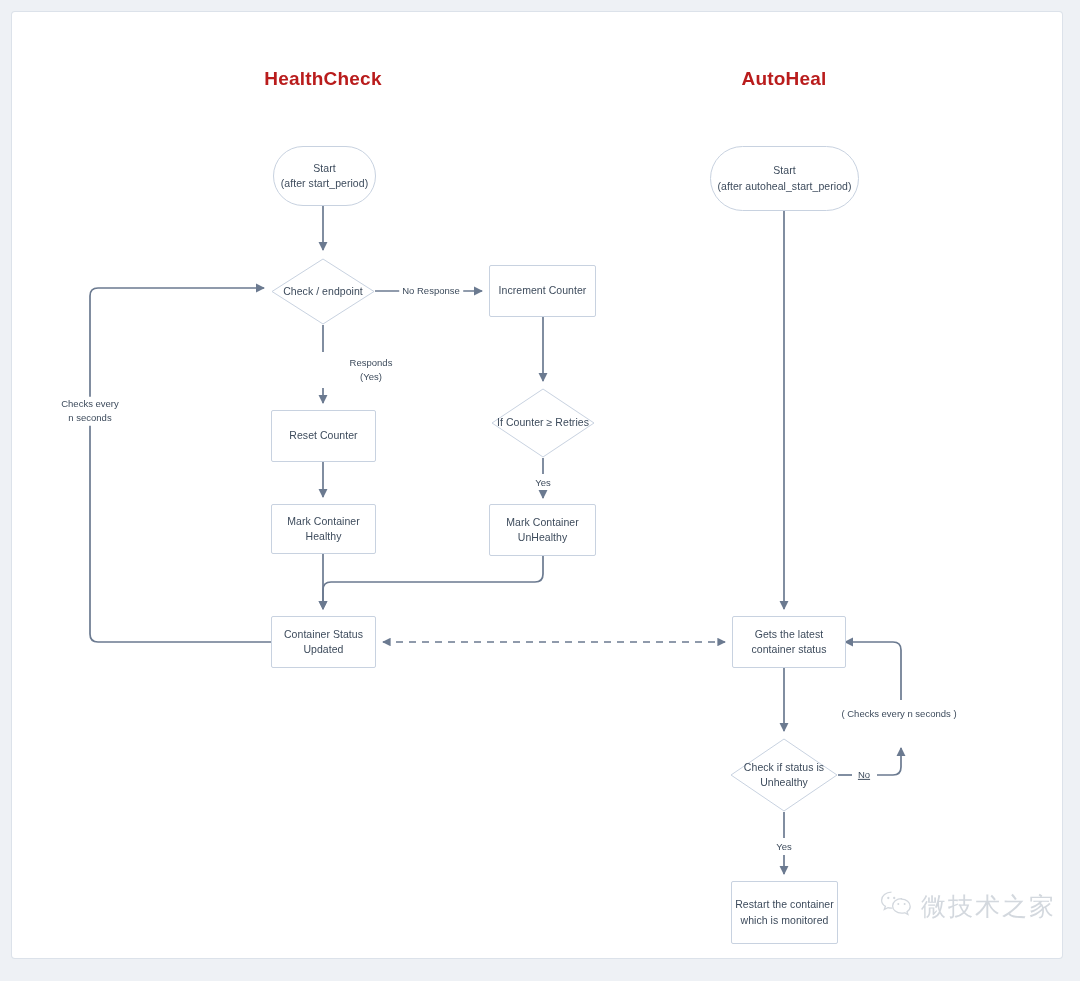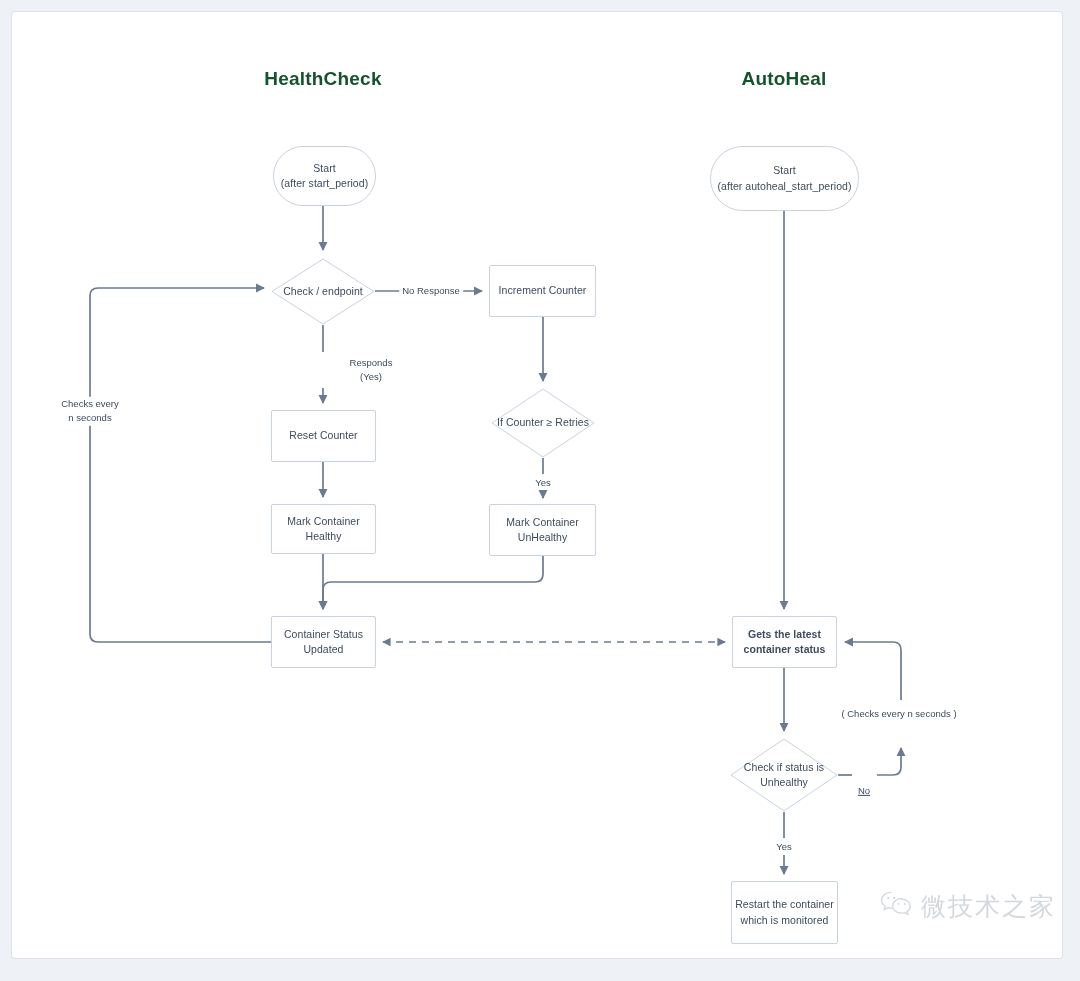--- a/index.html
+++ b/index.html
@@ -28,21 +28,21 @@
   }
   #canvas {
     position: absolute;
     left: 0;
     top: 0;
     width: 1080px;
     height: 981px;
   }
   .lane-title {
     position: absolute;
-    color: #14532d;
+    color: #b91c1c;
     font-size: 19px;
     font-weight: 700;
     letter-spacing: 0.2px;
     white-space: nowrap;
     text-align: center;
     transform: translateX(-50%);
   }
   .node {
     position: absolute;
     box-sizing: border-box;
@@ -223,21 +223,21 @@
     </div>
   </div>
 
   <div class="node node-pill" style="left:710px; top:146px; width:149px; height:65px;">
     <div class="node-text">
       <div>Start</div>
       <div>(after autoheal_start_period)</div>
     </div>
   </div>
 
-  <div class="node node-box" style="left:732px; top:616px; width:105px; height:52px;font-weight:bold;">
+  <div class="node node-box" style="left:732px; top:616px; width:114px; height:52px;">
     <div class="node-text">
       <div>Gets the latest</div>
       <div>container status</div>
     </div>
   </div>
 
   <div class="node node-diamond" style="left:730px; top:738px; width:108px; height:74px;">
     <svg class="diamond-shape" viewBox="0 0 108 74" preserveAspectRatio="none">
       <polygon points="54,1 107,37 54,73 1,37" fill="#ffffff" stroke="#c8d2e0" stroke-width="1"></polygon>
     </svg>
@@ -263,21 +263,21 @@
 
   <div class="edge-label" style="left:543px; top:483px;">Yes</div>
 
   <div class="edge-label" style="left:90px; top:411px;">
     <div>Checks every</div>
     <div>n seconds</div>
   </div>
 
   <div class="edge-label" style="left:899px; top:714px;">( Checks every n seconds )</div>
 
-  <div class="edge-label" style="left:864px; top:791px;text-decoration:underline;">No</div>
+  <div class="edge-label" style="left:864px; top:775px;text-decoration:underline;">No</div>
 
   <div class="edge-label" style="left:784px; top:847px;">Yes</div>
 
   <div class="watermark" style="left:880px; top:890px;">
     <svg width="34" height="28" viewBox="0 0 34 28">
       <g fill="none" stroke="#d3d8de" stroke-width="1.3">
         <path d="M11.5 2.2C5.9 2.2 1.6 5.9 1.6 10.2c0 2.5 1.5 4.7 3.8 6.1l-1.1 3.2 3.6-1.9c1.1.3 2.3.5 3.6.5.3 0 .6 0 .9-.03"></path>
         <path d="M21.6 8.6c-5 0-9 3.3-9 7.3 0 4 4 7.3 9 7.3 1.1 0 2.1-.2 3.1-.4l3.2 1.7-.9-2.8c1.9-1.3 3.2-3.2 3.2-5.3.02-4.1-4-7.3-8.6-7.3z"></path>
       </g>
       <circle cx="8.3" cy="8" r="1.15" fill="#d3d8de"></circle>

